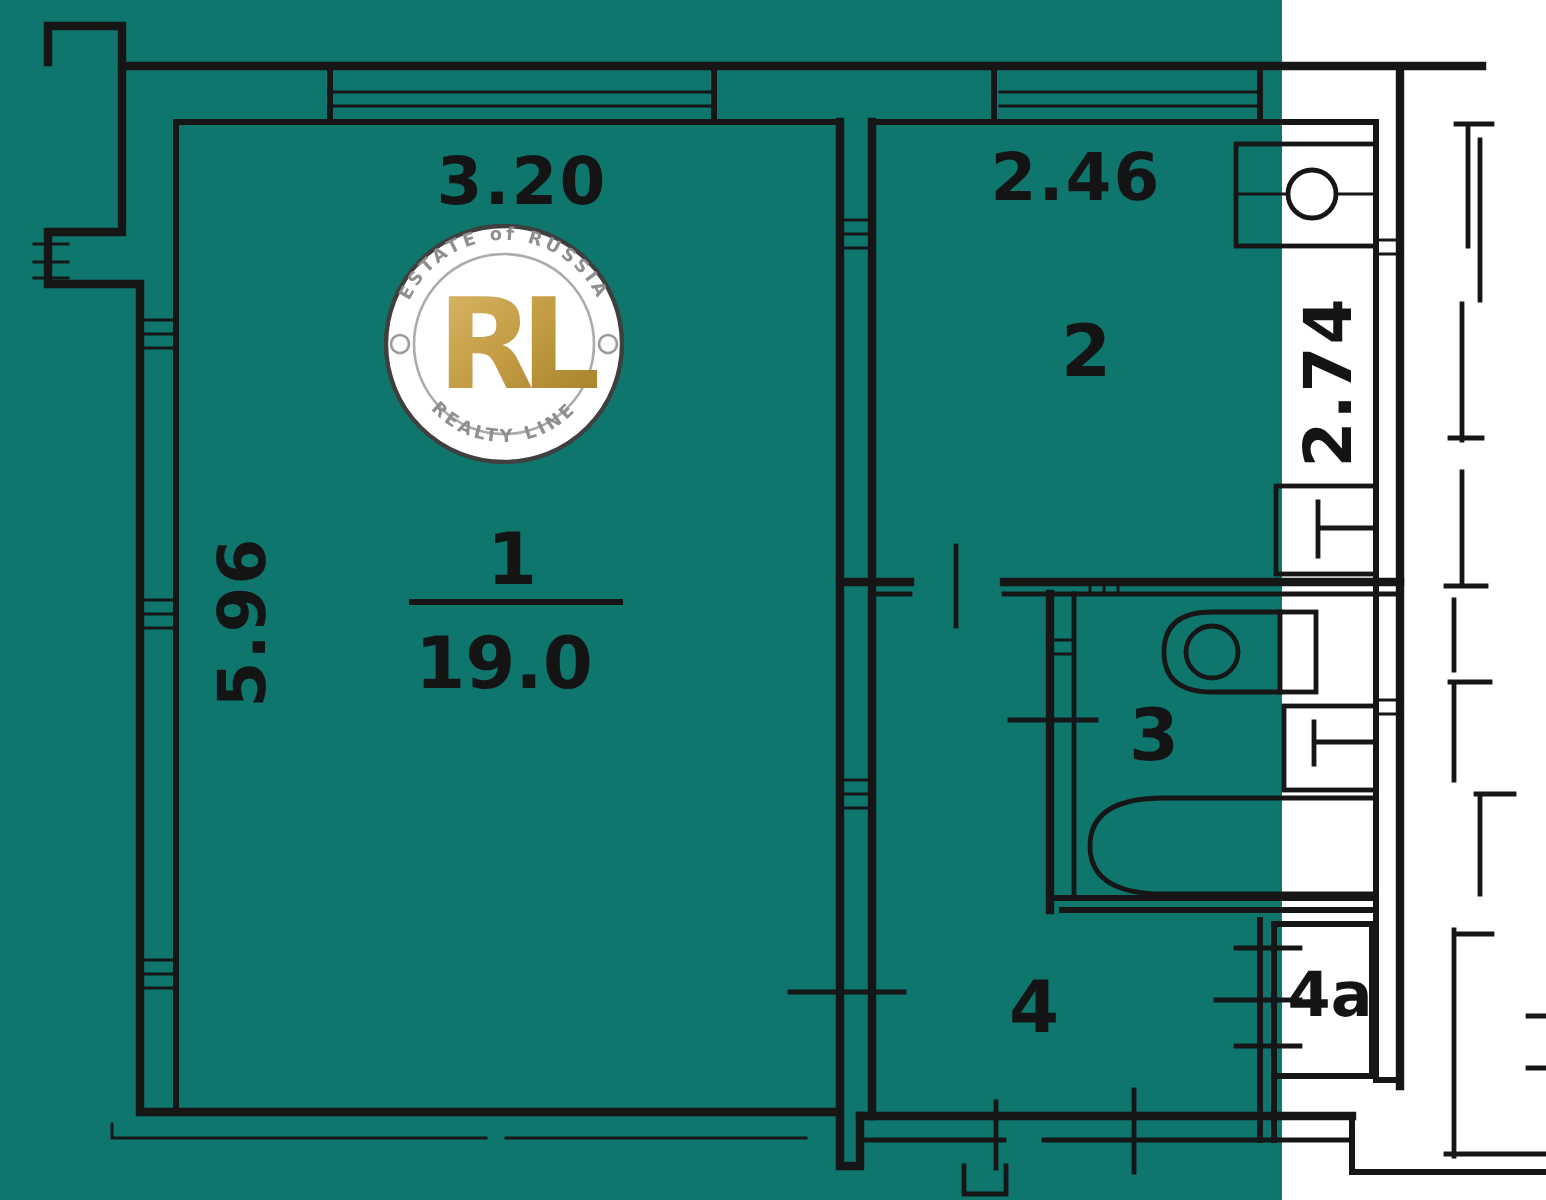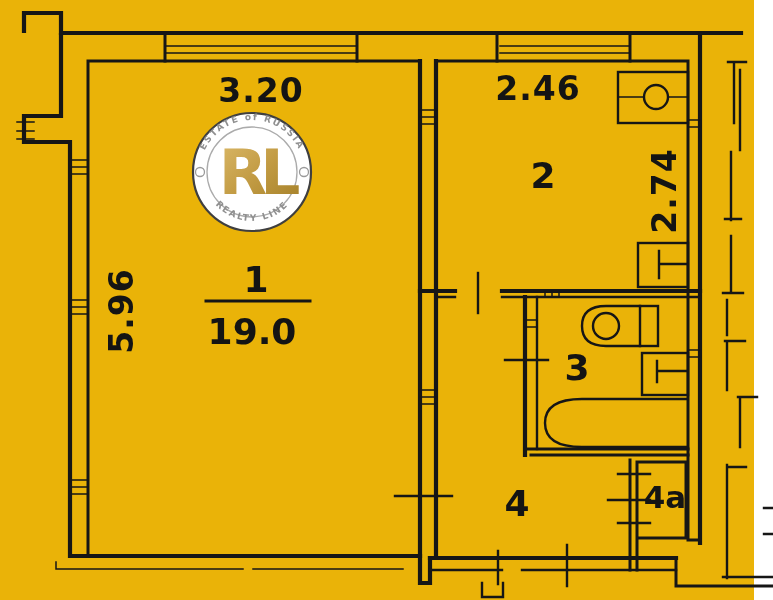--- a/index.html
+++ b/index.html
@@ -1,17 +1,17 @@
 <!DOCTYPE html>
 <html><head>
 <meta charset="utf-8">
 <style>
   html,body{margin:0;padding:0;background:#ffffff;}
   body{width:773px;height:600px;overflow:hidden;}
-  .page{position:relative;width:754px;height:600px;background:#eab308;}
+  .page{position:relative;width:641px;height:600px;background:#0f766e;}
   svg{display:block;}
   .ink{stroke:#161616;fill:none;stroke-linecap:square;}
   .w-thick{stroke-width:4.2;}
   .w-med{stroke-width:3;}
   .w-lite{stroke-width:2.4;}
   .w-thin{stroke-width:1.5;}
   .lbl{font-family:"DejaVu Sans","Liberation Sans",sans-serif;font-weight:bold;fill:#141414;}
   .dim{font-size:33px;letter-spacing:1px;}
   .roomnum{font-size:36px;}
   .arc-text{font-family:"DejaVu Sans","Liberation Sans",sans-serif;font-weight:bold;font-size:9px;letter-spacing:1.8px;fill:#8f8f8f;}

